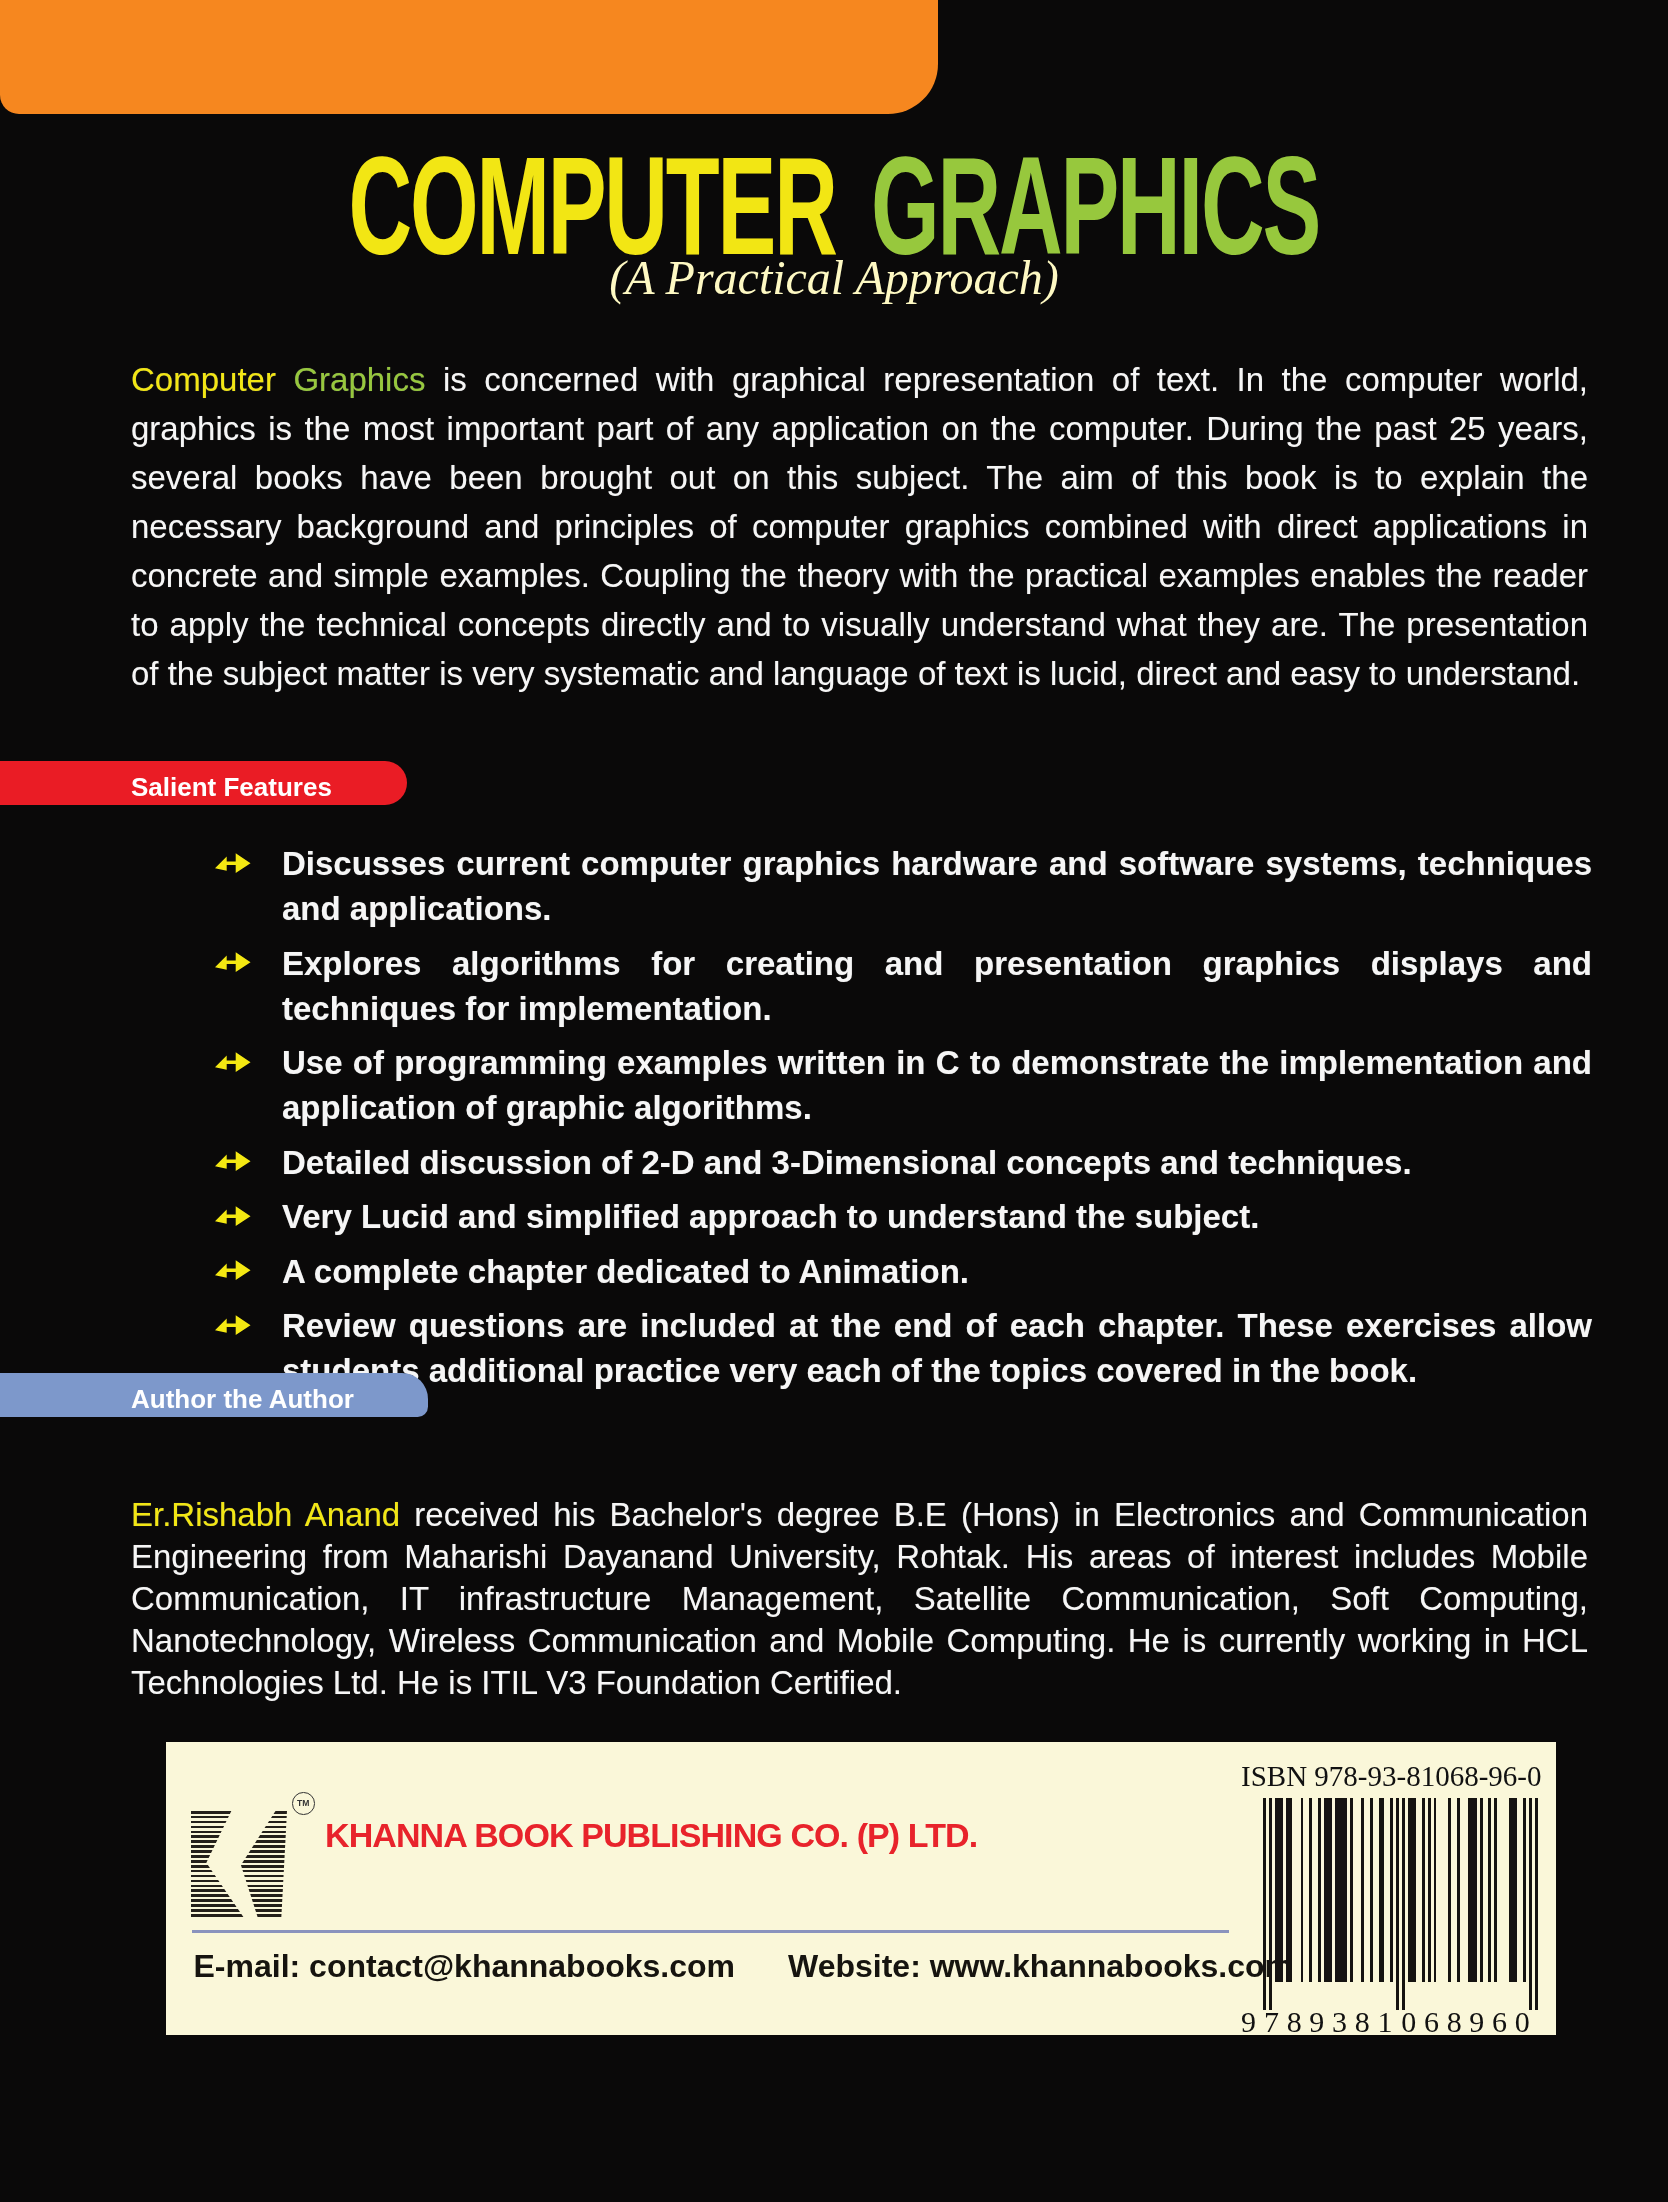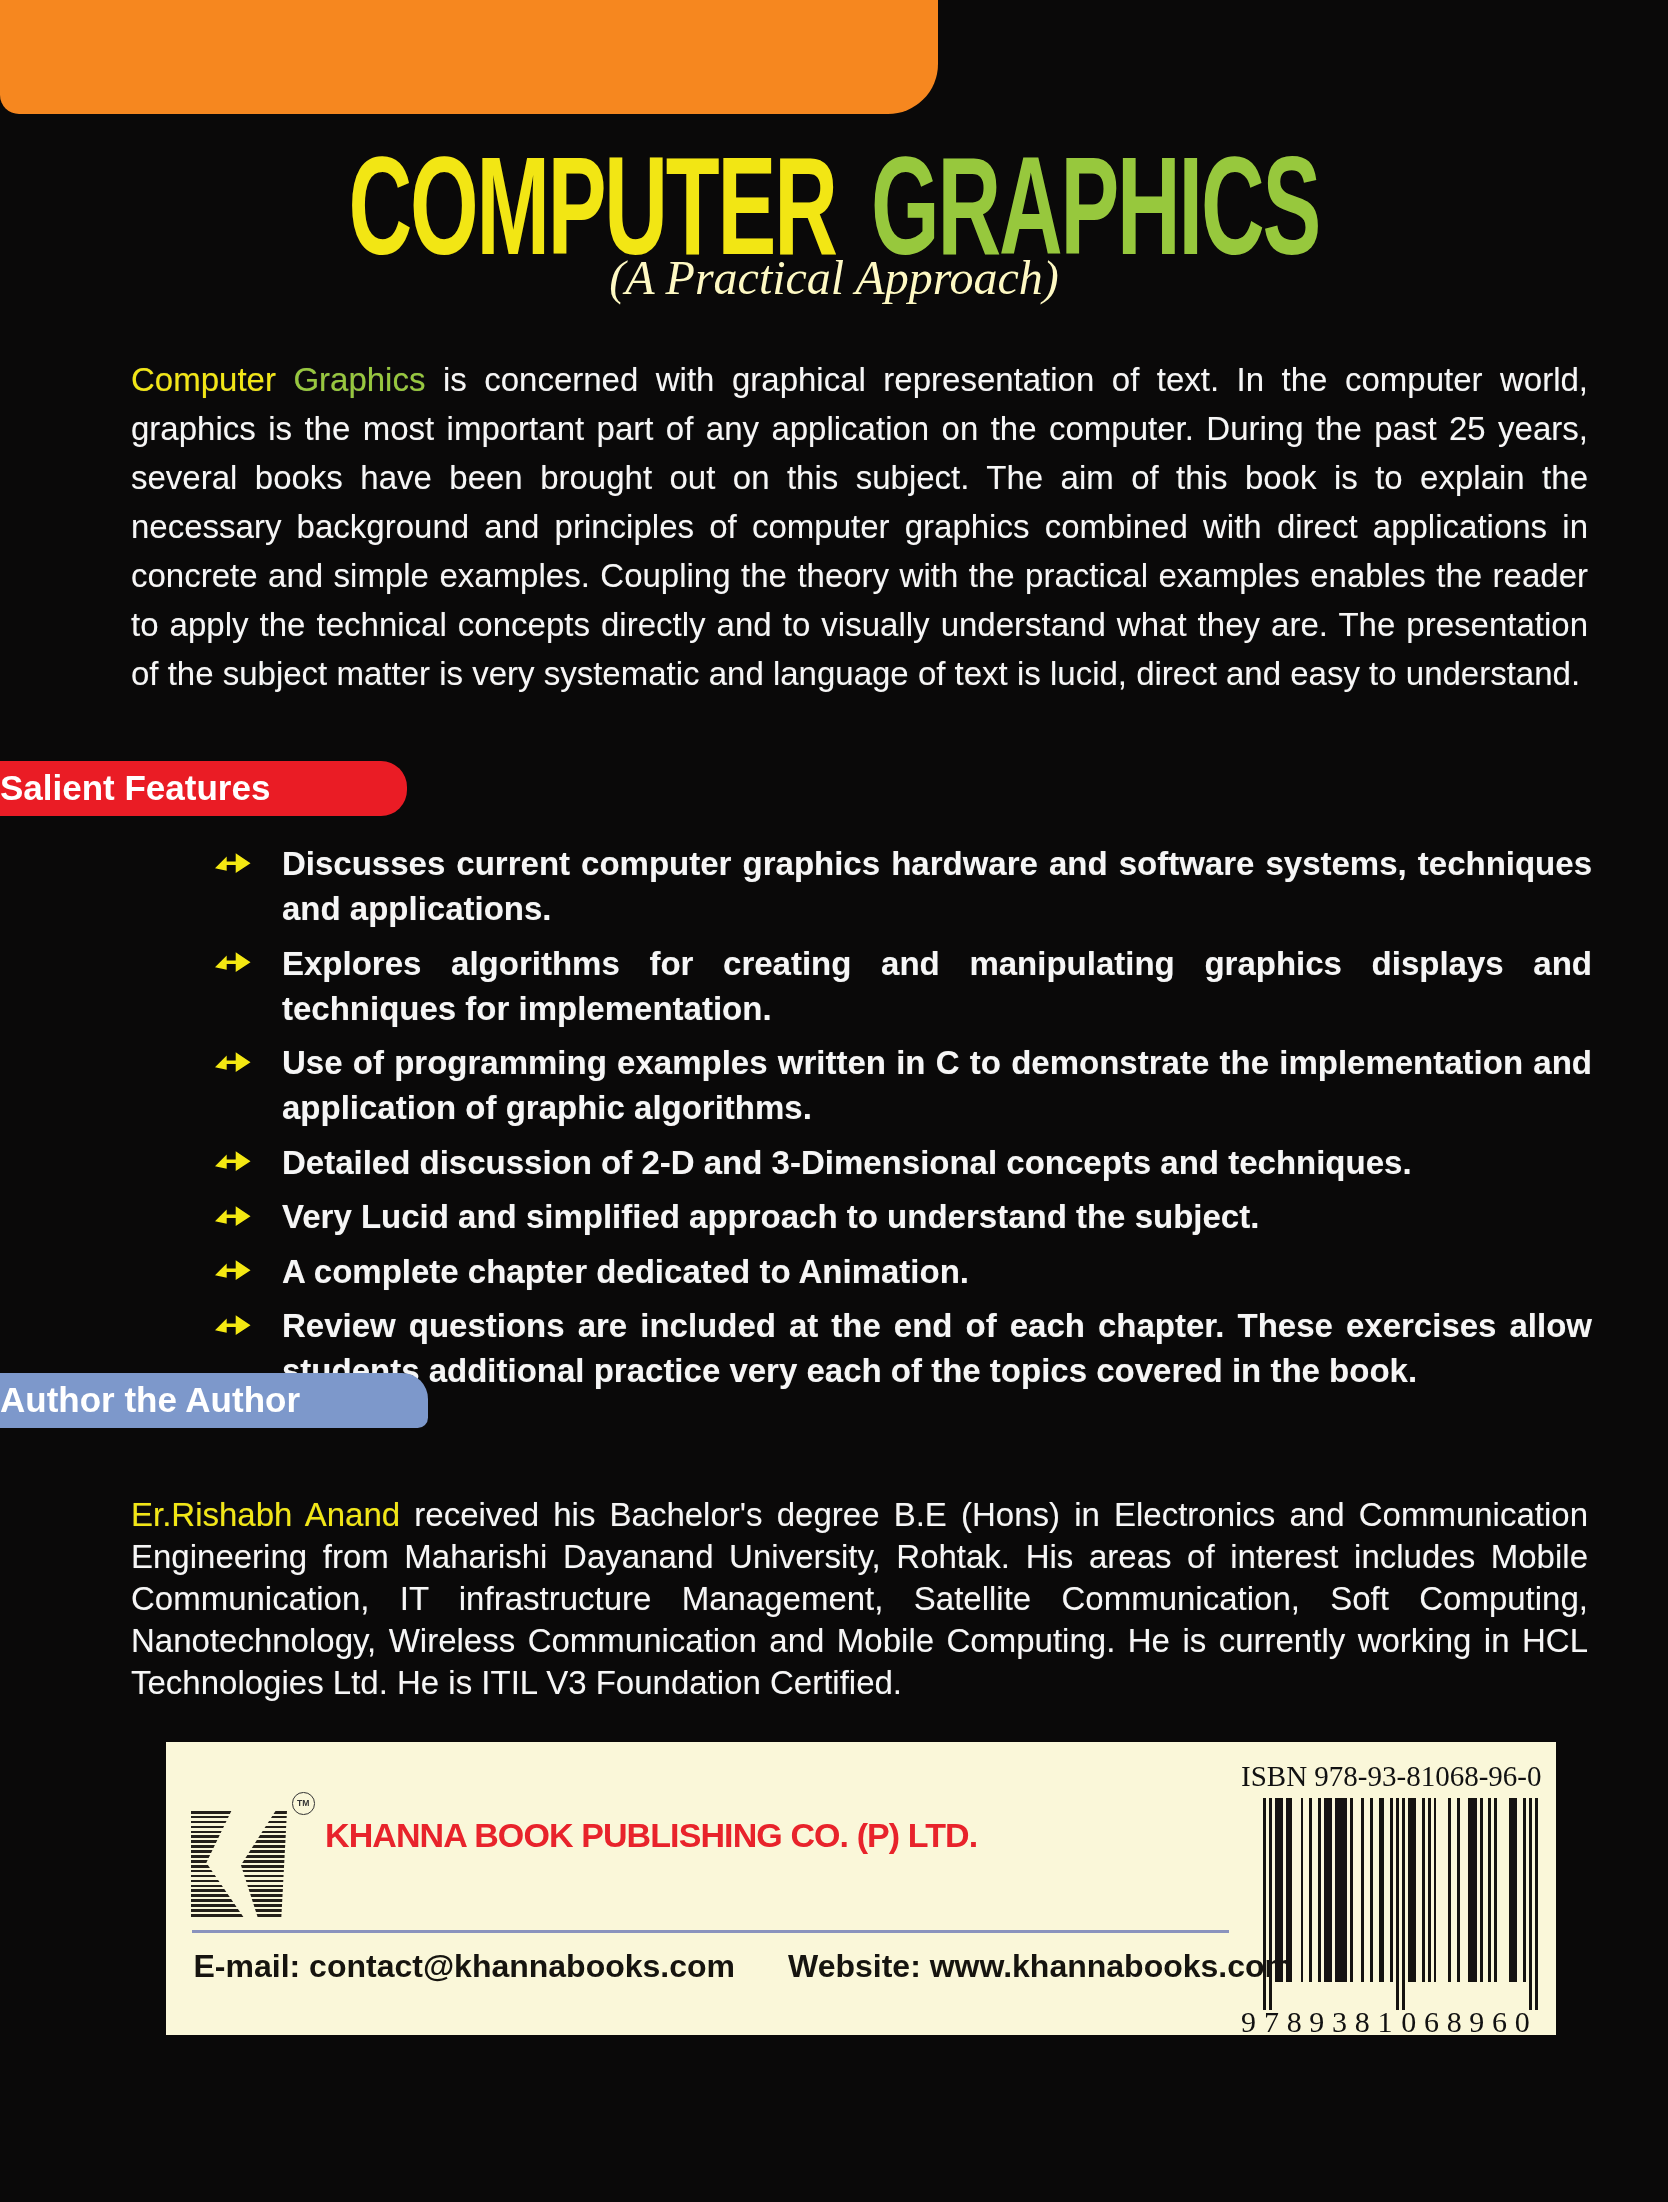--- a/index.html
+++ b/index.html
@@ -19,22 +19,22 @@
   .subtitle{position:absolute;top:250px;left:0;right:0;text-align:center;
             font-family:"Liberation Serif",serif;font-style:italic;font-size:48px;color:#fef9c3;}
 
   
   .intro{position:absolute;top:322px;left:131px;width:1457px;font-size:33px;line-height:49px;
          text-align:justify;color:#f6f6f6;text-shadow:0 0 0.9px rgba(255,255,255,.35);}
   .lead-yellow{color:#f2e614;}
   .lead-green{color:#97c83d;}
 
   
-  .banner{position:absolute;left:0;height:55px;color:#fff;font-weight:bold;font-size:35px;
-          line-height:53px;box-sizing:border-box;}
+  .banner{position:absolute;left:0;height:44px;color:#fff;font-weight:bold;font-size:26px;
+          line-height:53px;padding-left:131px;box-sizing:border-box;}
   .banner-red{top:761px;width:407px;background:#ea1c25;border-radius:0 26px 26px 0;}
   .banner-blue{top:1373px;width:428px;background:#7d98cb;border-radius:0 26px 10.3px 0;}
 
   
   .bullets{position:absolute;top:841px;left:215px;width:1377px;font-weight:bold;}
   .bullet{display:flex;margin-bottom:9.5px;}
   .arrow{width:36px;height:27.5px;flex:0 0 36px;margin:7.7px 31px 0 0;fill:#f4e812;}
   .bullet p{margin:0;font-size:33px;line-height:45px;text-align:justify;color:#f6f6f6;flex:1;
             text-shadow:0 0 0.9px rgba(255,255,255,.35);}
 
@@ -95,21 +95,21 @@
     <div class="bullet">
       <svg class="arrow" viewBox="0 0 40 30">
           <polygon points="0,21 13,8 13,13.5 23,13.5 23,4.5 39.5,15.5 23,26.5 23,17.5 13,17.5 13,24"></polygon>
         </svg>
       <p>Discusses current computer graphics hardware and software systems, techniques and applications.</p>
     </div>
     <div class="bullet">
       <svg class="arrow" viewBox="0 0 40 30">
           <polygon points="0,21 13,8 13,13.5 23,13.5 23,4.5 39.5,15.5 23,26.5 23,17.5 13,17.5 13,24"></polygon>
         </svg>
-      <p>Explores algorithms for creating and manipulating graphics displays and techniques for implementation.</p>
+      <p>Explores algorithms for creating and presentation graphics displays and techniques for implementation.</p>
     </div>
     <div class="bullet">
       <svg class="arrow" viewBox="0 0 40 30">
           <polygon points="0,21 13,8 13,13.5 23,13.5 23,4.5 39.5,15.5 23,26.5 23,17.5 13,17.5 13,24"></polygon>
         </svg>
       <p>Use of programming examples written in C to demonstrate the implementation and application of graphic algorithms.</p>
     </div>
     <div class="bullet">
       <svg class="arrow" viewBox="0 0 40 30">
           <polygon points="0,21 13,8 13,13.5 23,13.5 23,4.5 39.5,15.5 23,26.5 23,17.5 13,17.5 13,24"></polygon>

